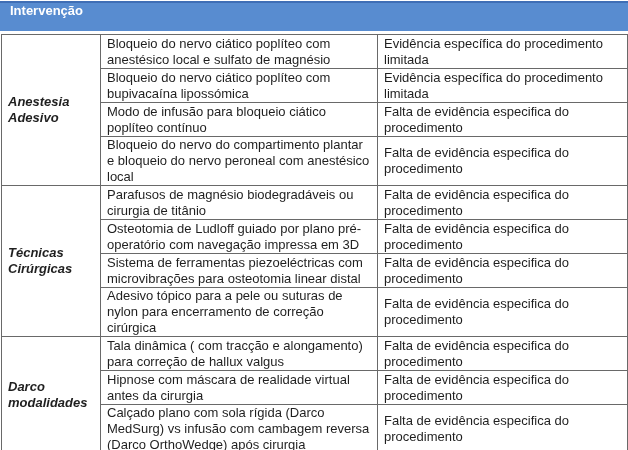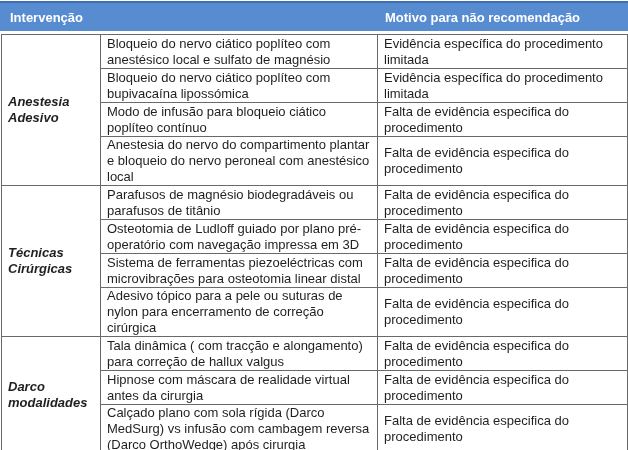--- a/index.html
+++ b/index.html
@@ -7,21 +7,20 @@
     width: 628px; height: 450px;
     background: #ffffff;
     font-family: "Liberation Sans", sans-serif;
     color: #1f1f1f;
     overflow: hidden;
   }
   .doc-table-wrap { width: 628px; padding-top: 1px; }
 
   .header-bar {
     display: flex;
-    align-items: center;
     height: 30px;
     background: var(--header-bg, #588CD0);
     border-top: 2px solid var(--header-top, #3F6EB5);
     color: var(--header-text, #ffffff);
     font-weight: bold;
     font-size: 13px;
   }
   .header-col-intervention { width: 377px; padding-left: 10px; }
   .header-col-reason { flex: 1; padding-left: 8px; }
 
@@ -50,21 +49,20 @@
   }
   table.body-table tr { height: 34px; }
 </style>
 </head>
 <body style="color: rgb(31, 31, 31);">
 
 <div class="doc-table-wrap">
 
   <div class="header-bar">
     <div class="header-col-intervention">Intervenção</div>
-    <div class="header-col-reason">Motivo para não recomendação</div>
   </div>
 
   <table class="body-table">
     <colgroup>
       <col class="c-group">
       <col class="c-intervention">
       <col class="c-reason">
     </colgroup>
     <tbody>
         <tr>
@@ -74,26 +72,26 @@
         </tr>
         <tr>
           <td>Bloqueio do nervo ciático poplíteo com bupivacaína lipossómica</td>
           <td>Evidência específica do procedimento limitada</td>
         </tr>
         <tr>
           <td>Modo de infusão para bloqueio ciático poplíteo contínuo</td>
           <td>Falta de evidência especifica do procedimento</td>
         </tr>
         <tr>
-          <td>Anestesia do nervo do compartimento plantar e bloqueio do nervo peroneal com anestésico local</td>
+          <td>Bloqueio do nervo do compartimento plantar e bloqueio do nervo peroneal com anestésico local</td>
           <td>Falta de evidência especifica do procedimento</td>
         </tr>
         <tr>
           <td class="group-cell" rowspan="4">Técnicas Cirúrgicas</td>
-          <td>Parafusos de magnésio biodegradáveis ou parafusos de titânio</td>
+          <td>Parafusos de magnésio biodegradáveis ou cirurgia de titânio</td>
           <td>Falta de evidência especifica do procedimento</td>
         </tr>
         <tr>
           <td>Osteotomia de Ludloff guiado por plano pré-operatório com navegação impressa em 3D</td>
           <td>Falta de evidência especifica do procedimento</td>
         </tr>
         <tr>
           <td>Sistema de ferramentas piezoeléctricas com microvibrações para osteotomia linear distal</td>
           <td>Falta de evidência especifica do procedimento</td>
         </tr>

